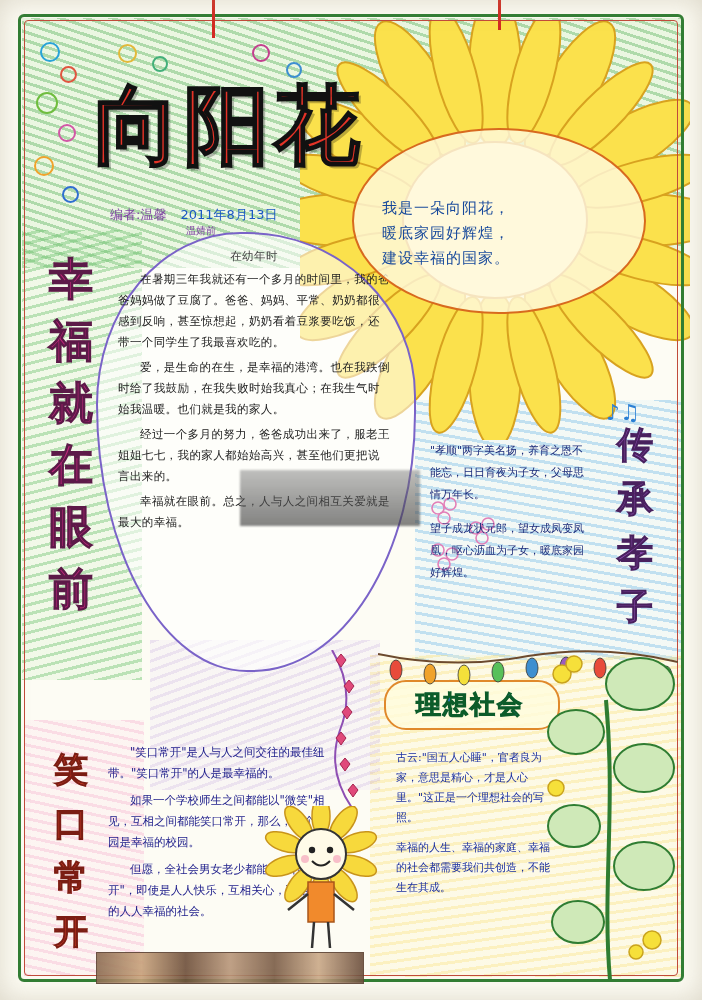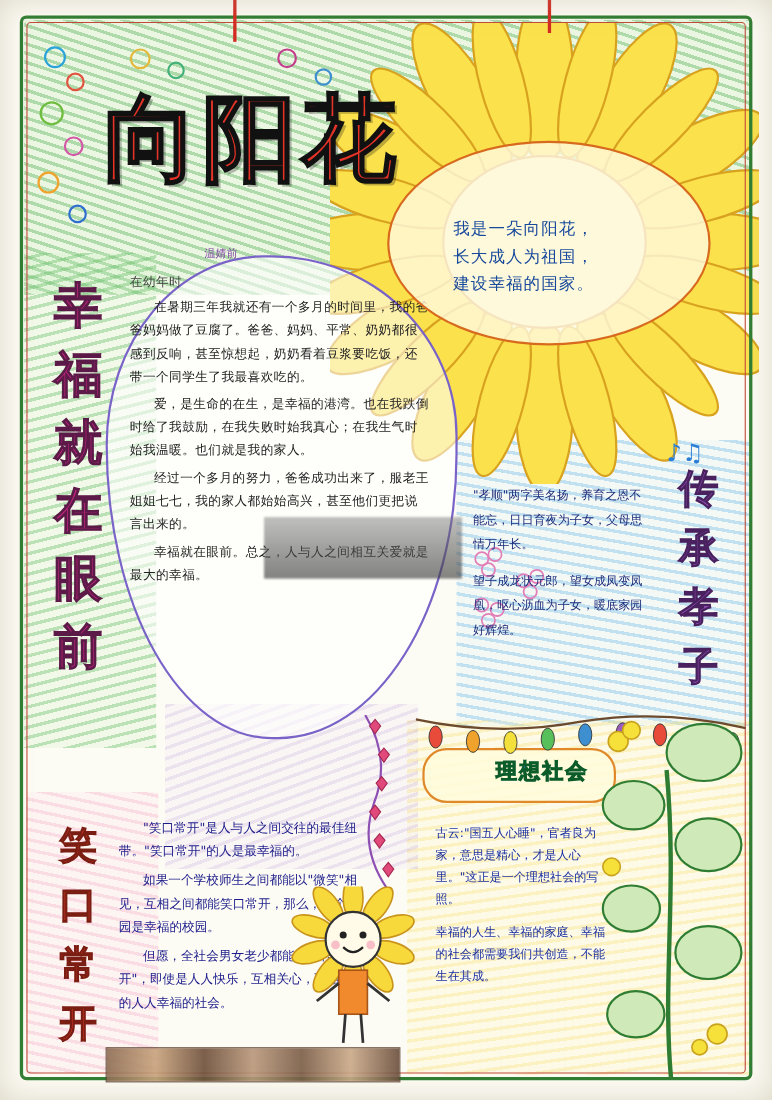--- a/index.html
+++ b/index.html
@@ -159,21 +159,20 @@
   .poem-text {
     position: absolute;
     left: 382px;
     top: 196px;
     width: 240px;
     z-index: 22;
     font-size: 15px;
     line-height: 25px;
     color: #17499b;
     letter-spacing: 1px;
-    margin-left: 30px;
   }
 
   
   .cloud {
     position: absolute;
     left: 96px;
     top: 232px;
     width: 320px;
     height: 440px;
     z-index: 10;
@@ -190,21 +189,21 @@
     left: 118px;
     top: 246px;
     width: 272px;
     z-index: 14;
     font-size: 11.5px;
     line-height: 21px;
     color: #222;
     letter-spacing: 0.4px;
   }
   .article p { margin: 0 0 4px 0; text-indent: 22px; }
-  .article .head { text-indent: 0; color: #444; margin-bottom: 2px; }
+  .article .head { text-indent: 0; text-align: center; color: #444; margin-bottom: 2px; }
 
   
   .smudge {
     position: absolute;
     left: 240px;
     top: 470px;
     width: 180px;
     height: 56px;
     z-index: 16;
     background: linear-gradient(180deg, rgba(120,120,120,0.55), rgba(60,60,60,0.75));
@@ -280,27 +279,27 @@
     top: 680px;
     width: 172px;
     height: 46px;
     z-index: 26;
     border: 2px solid #e0892b;
     border-radius: 22px;
     background: rgba(255,252,220,0.8);
   }
   .ideal-title {
     position: absolute;
-    left: 411px;
+    left: 388px;
     top: 688px;
     width: 164px;
     z-index: 27;
     text-align: center;
     font-weight: bold;
-    font-size: 19px;
+    font-size: 25px;
     color: #3b82f6;
     -webkit-text-stroke: 1px #0c5c29;
     letter-spacing: 2px;
   }
 
   .ideal-text {
     position: absolute;
     left: 396px;
     top: 748px;
     width: 158px;
@@ -458,26 +457,30 @@
   <div class="doodle" style="left:58px;top:124px;width:14px;height:14px;border:2px solid #d257a6;"></div>
   <div class="doodle" style="left:34px;top:156px;width:16px;height:16px;border:2px solid #f0a32c;"></div>
   <div class="doodle" style="left:62px;top:186px;width:13px;height:13px;border:2px solid #2f6fd0;"></div>
   <div class="doodle" style="left:118px;top:44px;width:15px;height:15px;border:2px solid #e2b93a;"></div>
   <div class="doodle" style="left:152px;top:56px;width:12px;height:12px;border:2px solid #44b07a;"></div>
   <div class="doodle" style="left:252px;top:44px;width:14px;height:14px;border:2px solid #c33f8e;"></div>
   <div class="doodle" style="left:286px;top:62px;width:12px;height:12px;border:2px solid #3d8fd0;"></div>
 
   <div class="title">向阳花</div>
 
+  <div class="byline">
+    <span>编者:温馨</span>
+    <span class="date">2011年8月13日</span>
+  </div>
   <div class="byline-sub">温婧前</div>
 
   <div class="poem-oval"></div>
   <div class="poem-text">
     <div>我是一朵向阳花，</div>
-    <div>长大成人为祖国，</div>
+    <div>暖底家园好辉煌，</div>
     <div>建设幸福的国家。</div>
   </div>
 
   <div class="cloud">
     <div class="cloud-body"></div>
   </div>
   <div class="article">
     <p class="head">在幼年时</p>
     <p>在暑期三年我就还有一个多月的时间里，我的爸爸妈妈做了豆腐了。爸爸、妈妈、平常、奶奶都很感到反响，甚至惊想起，奶奶看着豆浆要吃饭，还带一个同学生了我最喜欢吃的。</p>
     <p>爱，是生命的在生，是幸福的港湾。也在我跌倒时给了我鼓励，在我失败时始我真心；在我生气时始我温暖。也们就是我的家人。</p>

